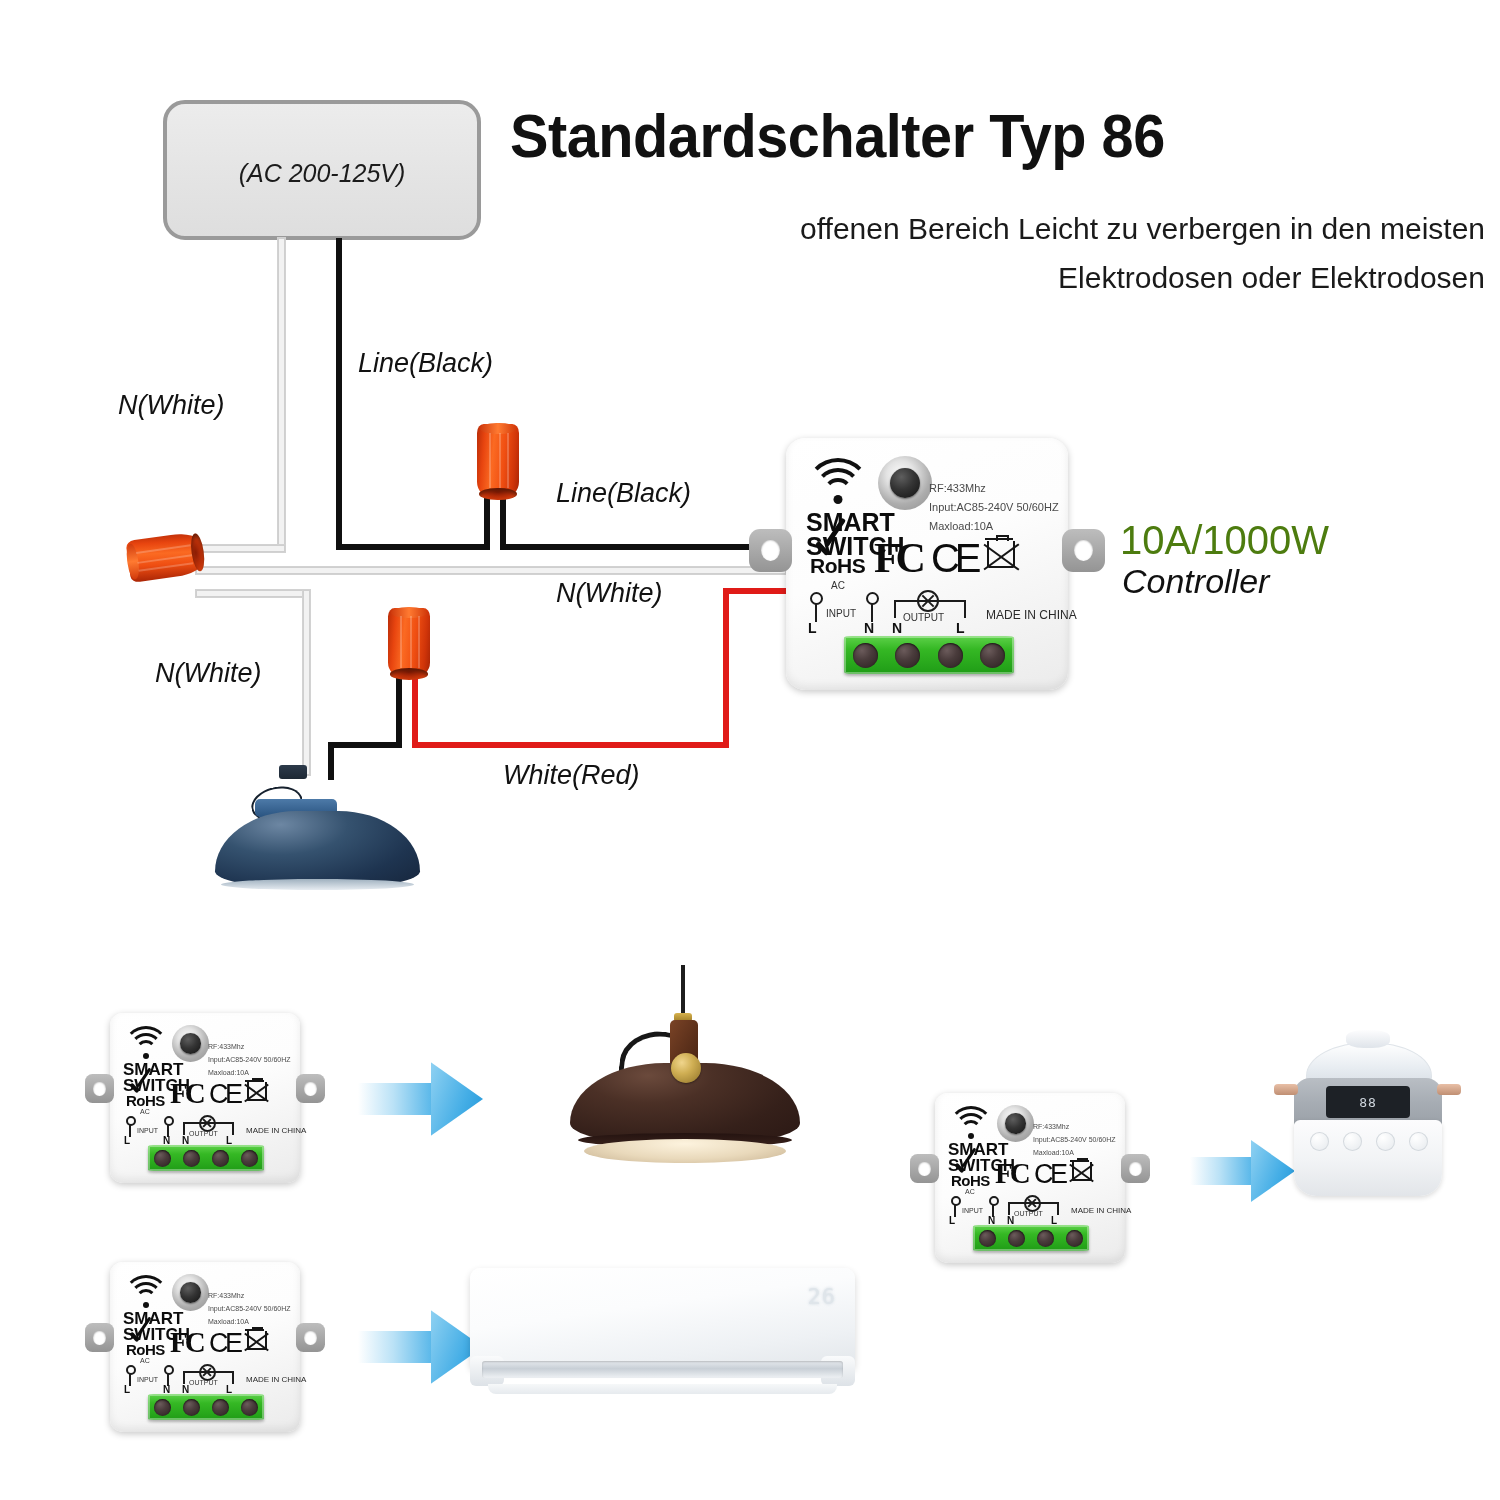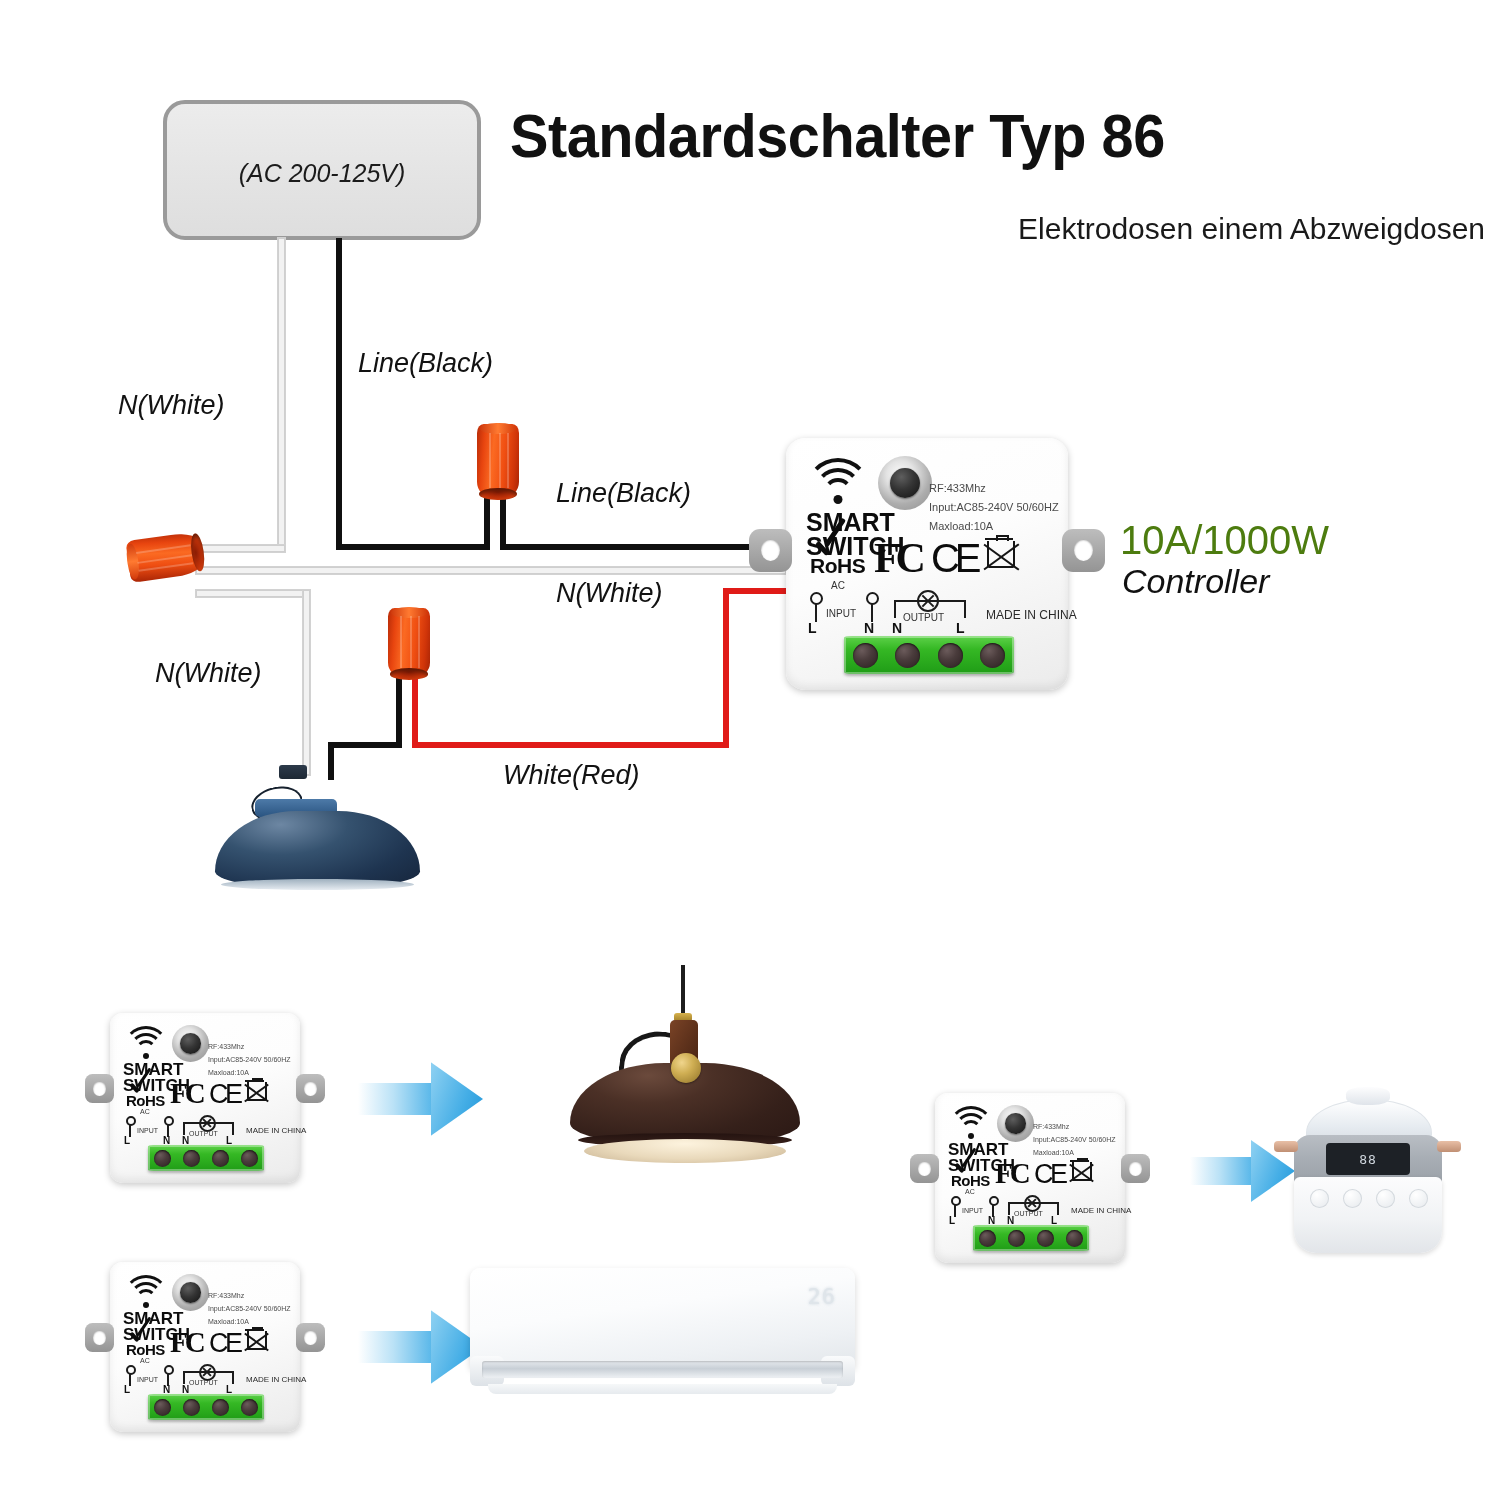--- a/index.html
+++ b/index.html
@@ -167,21 +167,21 @@
   #ac .vane{position:absolute;left:12px;bottom:20px;width:361px;height:17px;
       background:linear-gradient(180deg,#e6eaee 0%,#c8cfd6 45%,#eef1f4 100%);
       border-radius:3px;box-shadow:inset 0 1px 2px rgba(0,0,0,.2);}
   #ac .cap-l,#ac .cap-r{position:absolute;bottom:12px;width:34px;height:30px;
       background:linear-gradient(180deg,#fafbfc,#dde2e7);border-radius:6px;}
   #ac .cap-l{left:0;} #ac .cap-r{right:0;}
   #ac .base{position:absolute;left:18px;bottom:4px;width:349px;height:10px;
       background:linear-gradient(180deg,#f6f8f9,#e6eaee);border-radius:0 0 8px 8px;}
 
   
-  #cooker{left:1280px;top:1085px;width:175px;height:172px;}
+  #cooker{left:1280px;top:1028px;width:175px;height:172px;}
   #cooker .lid{position:absolute;left:26px;top:14px;width:124px;height:48px;
       background:linear-gradient(180deg,rgba(255,255,255,.9) 0%,rgba(226,232,238,.85) 55%,rgba(201,209,217,.8) 100%);
       border-radius:52% 52% 18% 18% / 70% 70% 30% 30%;border:1px solid #dfe4e9;}
   #cooker .lknob{position:absolute;left:66px;top:2px;width:44px;height:18px;
       background:linear-gradient(180deg,#fdfdfe,#dfe4ea);border-radius:40%;}
   #cooker .band{position:absolute;left:14px;top:50px;width:148px;height:48px;
       background:linear-gradient(180deg,#b9bec4 0%,#a7adb4 50%,#9ba1a8 100%);
       border-radius:16px 16px 4px 4px;}
   #cooker .base{position:absolute;left:14px;top:92px;width:148px;height:76px;
       background:linear-gradient(180deg,#fcfcfd 0%,#f1f3f5 55%,#e2e5e9 100%);
@@ -196,21 +196,22 @@
   #cooker .btns{position:absolute;left:30px;top:104px;width:118px;display:flex;justify-content:space-between;}
   #cooker .btns i{width:19px;height:19px;border-radius:50%;
       background:radial-gradient(circle at 36% 30%,#ffffff,#e4e8ec);
       box-shadow:inset 0 0 0 1px #d4d9de;}
 </style>
 </head>
 <body>
 
 <div class="abs" id="title">Standardschalter Typ 86</div>
 <div class="abs" id="subtitle">
-  <div>Elektrodosen einem Abzweigdosen</div>
+  <div>offenen Bereich Leicht zu  verbergen in den meisten</div>
+  <div>Elektrodosen oder Elektrodosen</div>
 </div>
 
 <div class="abs" id="powerbox">
   <div class="pl2">(AC 200-125V)</div>
 </div>
 
 <div class="wire wwhite abs" style="left:278px;top:238px;width:7px;height:312px;"></div>
 <div class="wire wwhite abs" style="left:196px;top:545px;width:89px;height:7px;"></div>
 
 <div class="wire wwhite abs" style="left:196px;top:567px;width:590px;height:7px;"></div>

